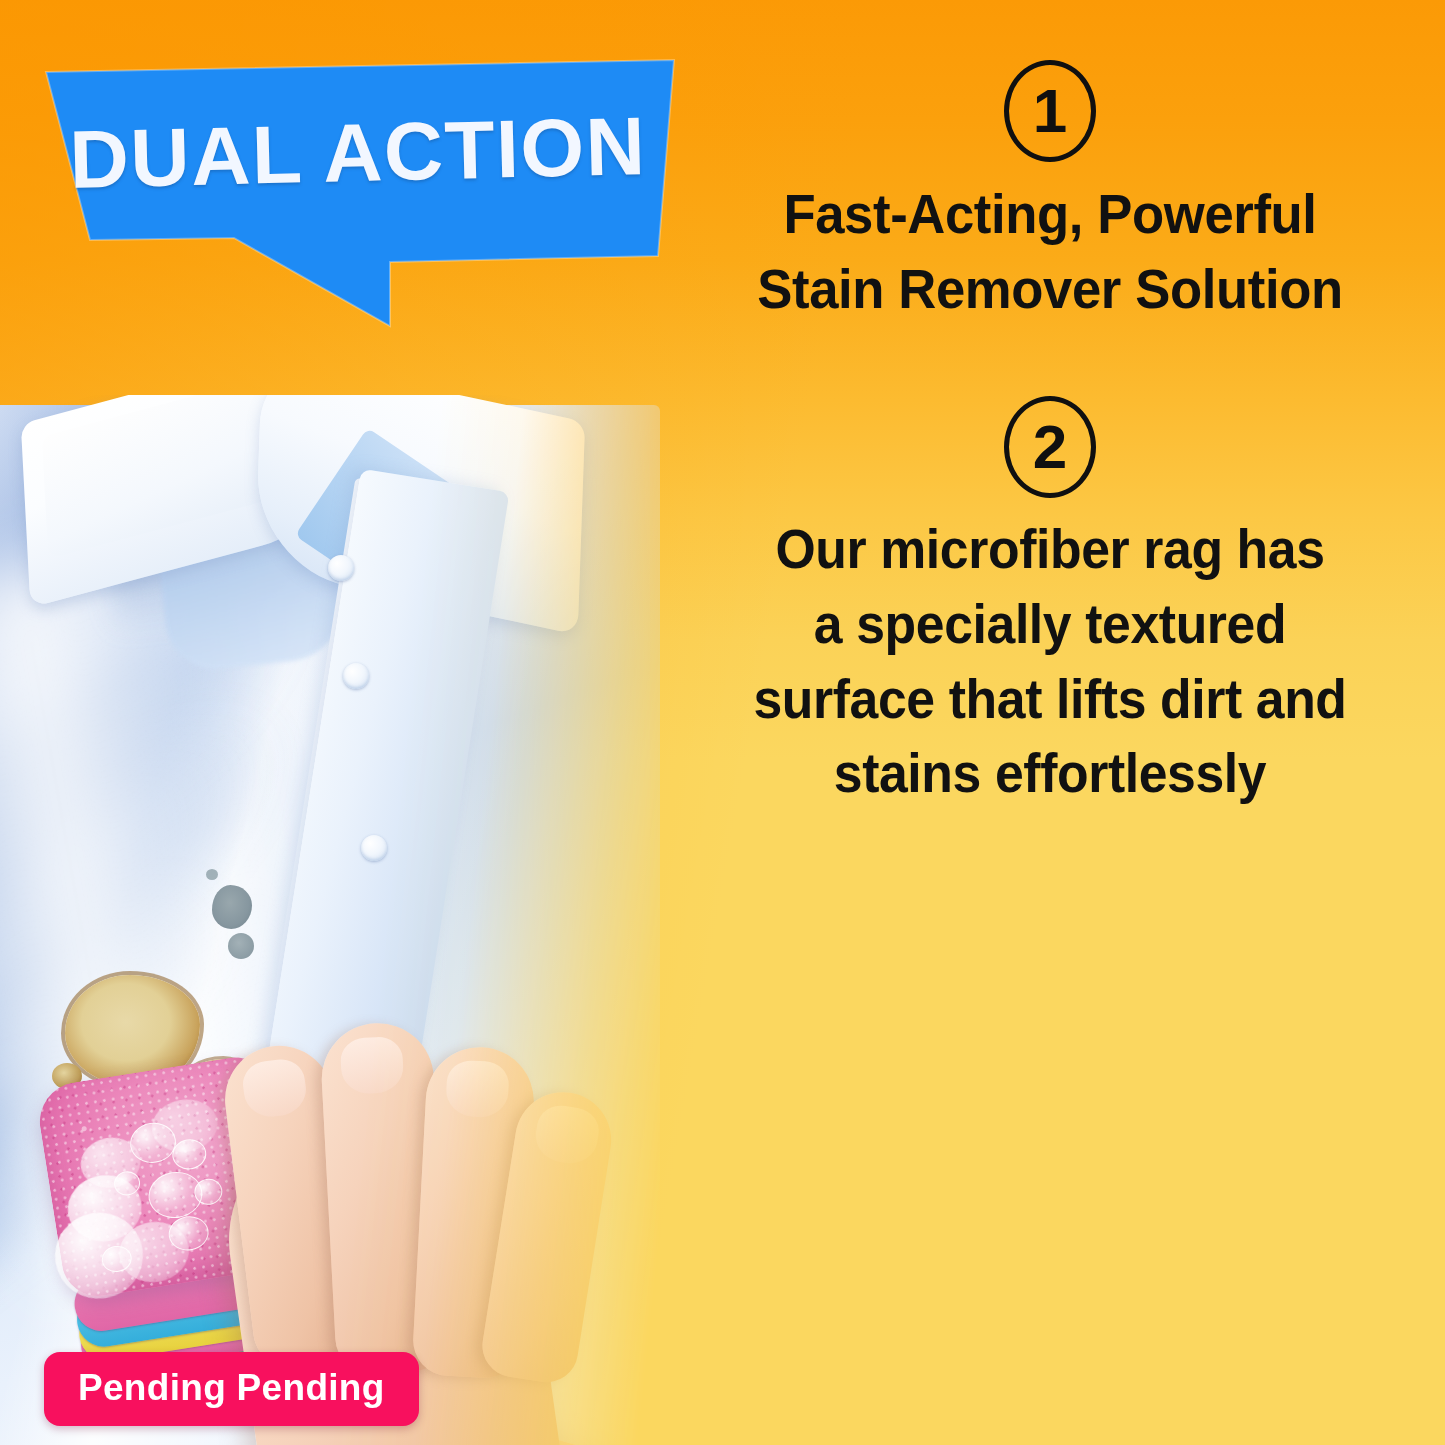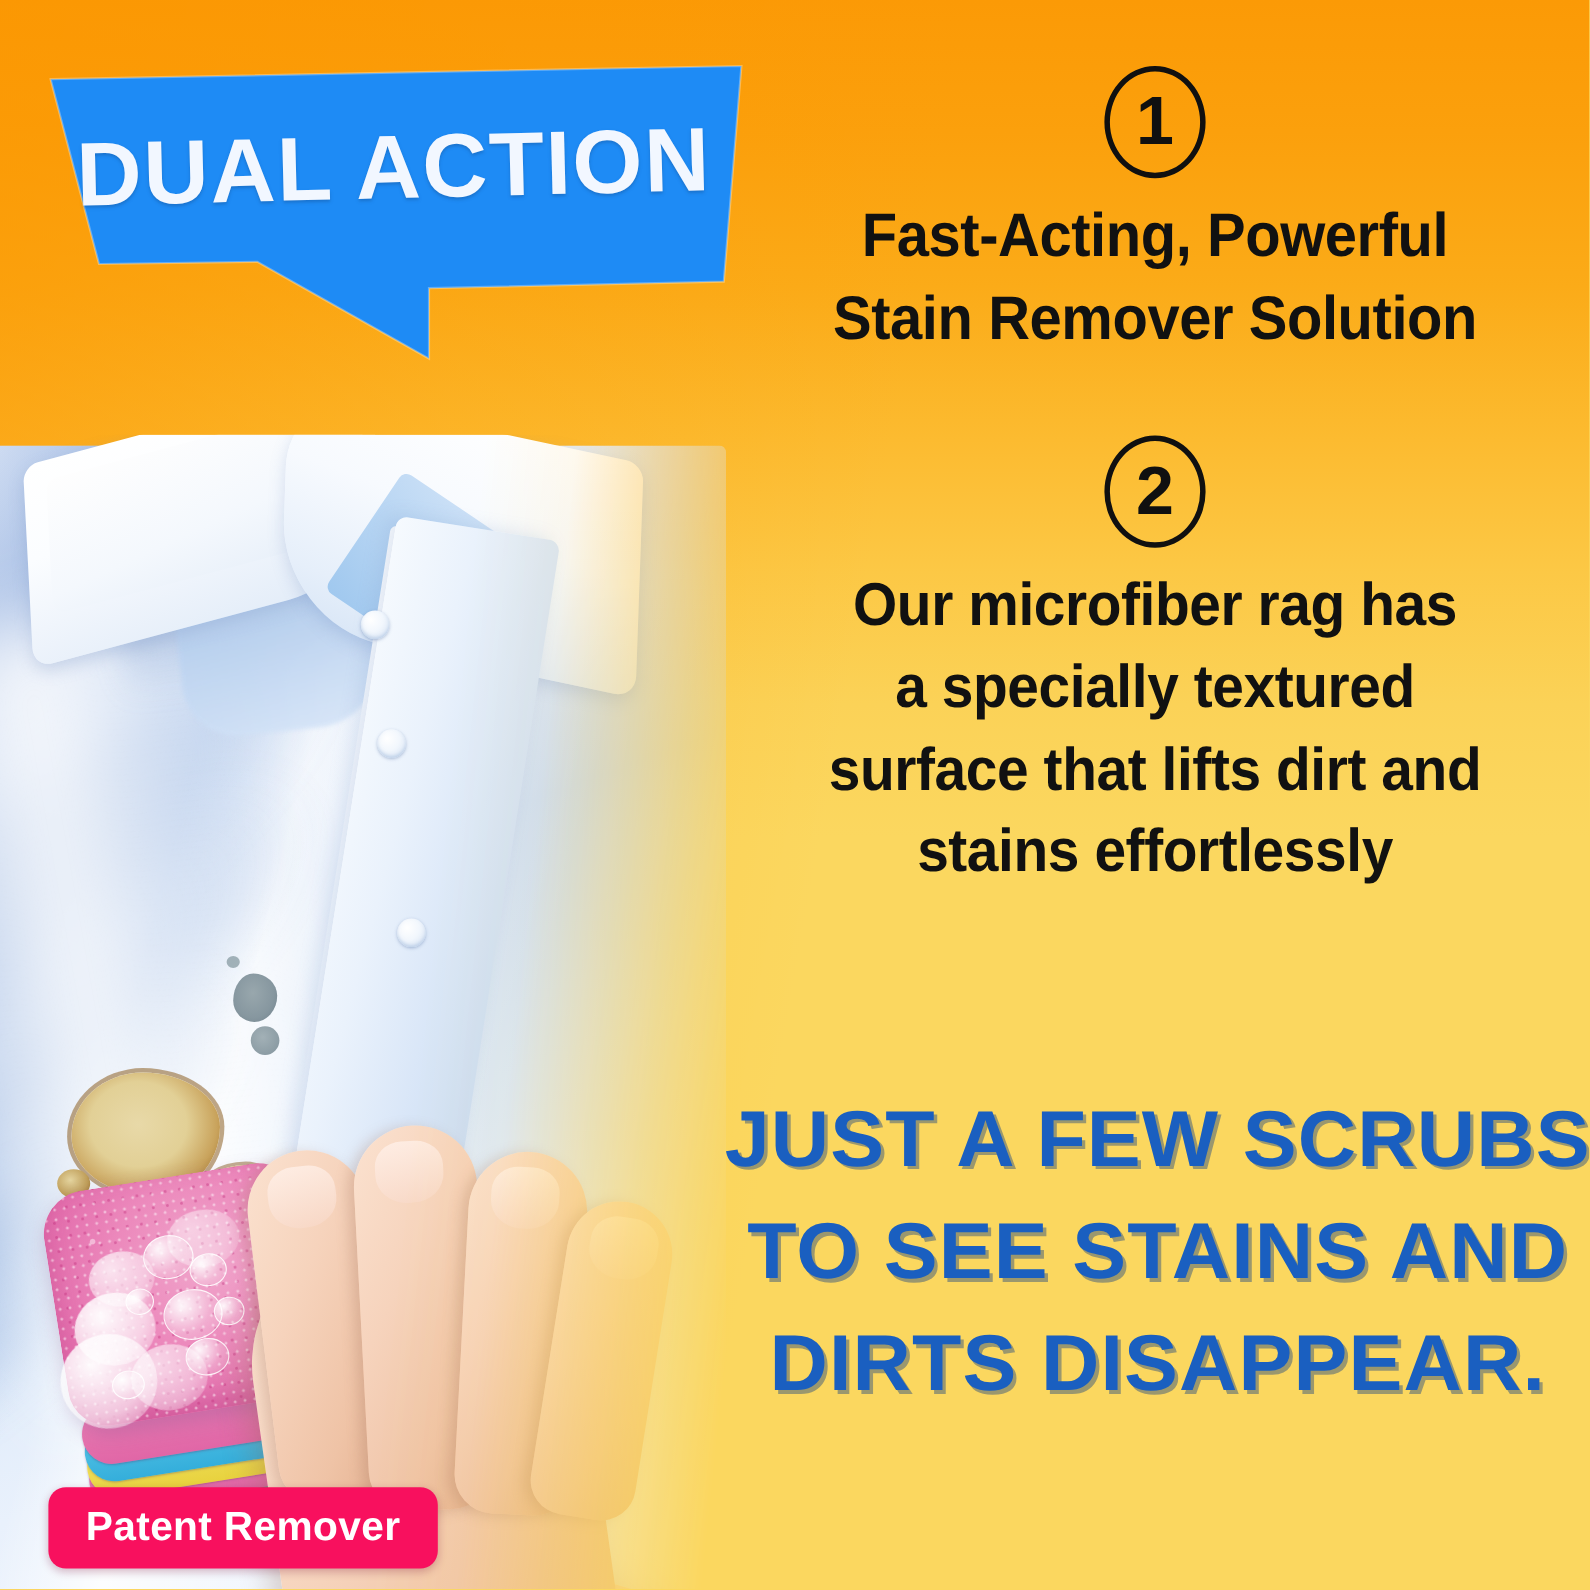--- a/index.html
+++ b/index.html
@@ -460,23 +460,18 @@
       <div class="feature-text">
         <span class="ln">Our microfiber rag has</span>
         <span class="ln">a specially textured</span>
         <span class="ln">surface that lifts dirt and</span>
         <span class="ln">stains effortlessly</span>
       </div>
     </div>
 
   </div>
 
-  <div id="headline">
-    <span class="ln">JUST A FEW SCRUBS</span>
-    <span class="ln">TO SEE STAINS AND</span>
-    <span class="ln">DIRTS DISAPPEAR.</span>
+
+  <div id="patent-badge">
+    <span>Pending Pending</span>
   </div>
 
-  <div id="patent-badge">
-    <span>Patent Remover</span>
-  </div>
-
 </div>
 
 </body></html>

